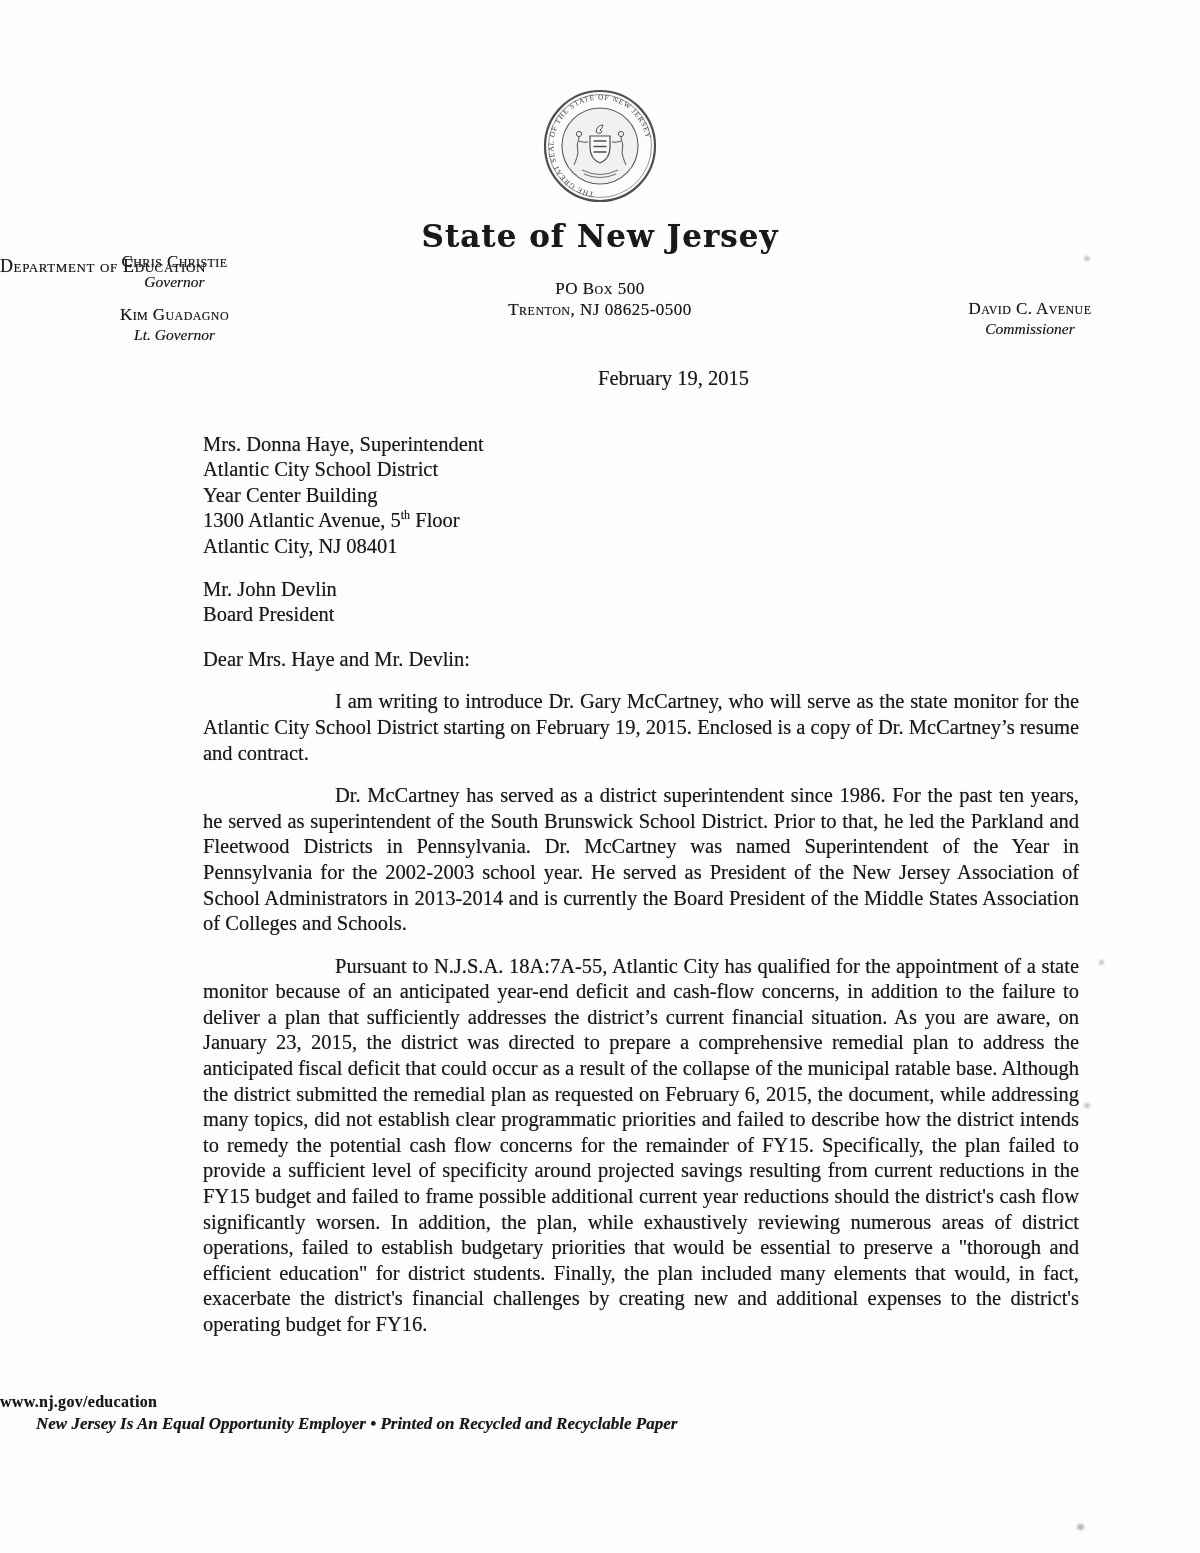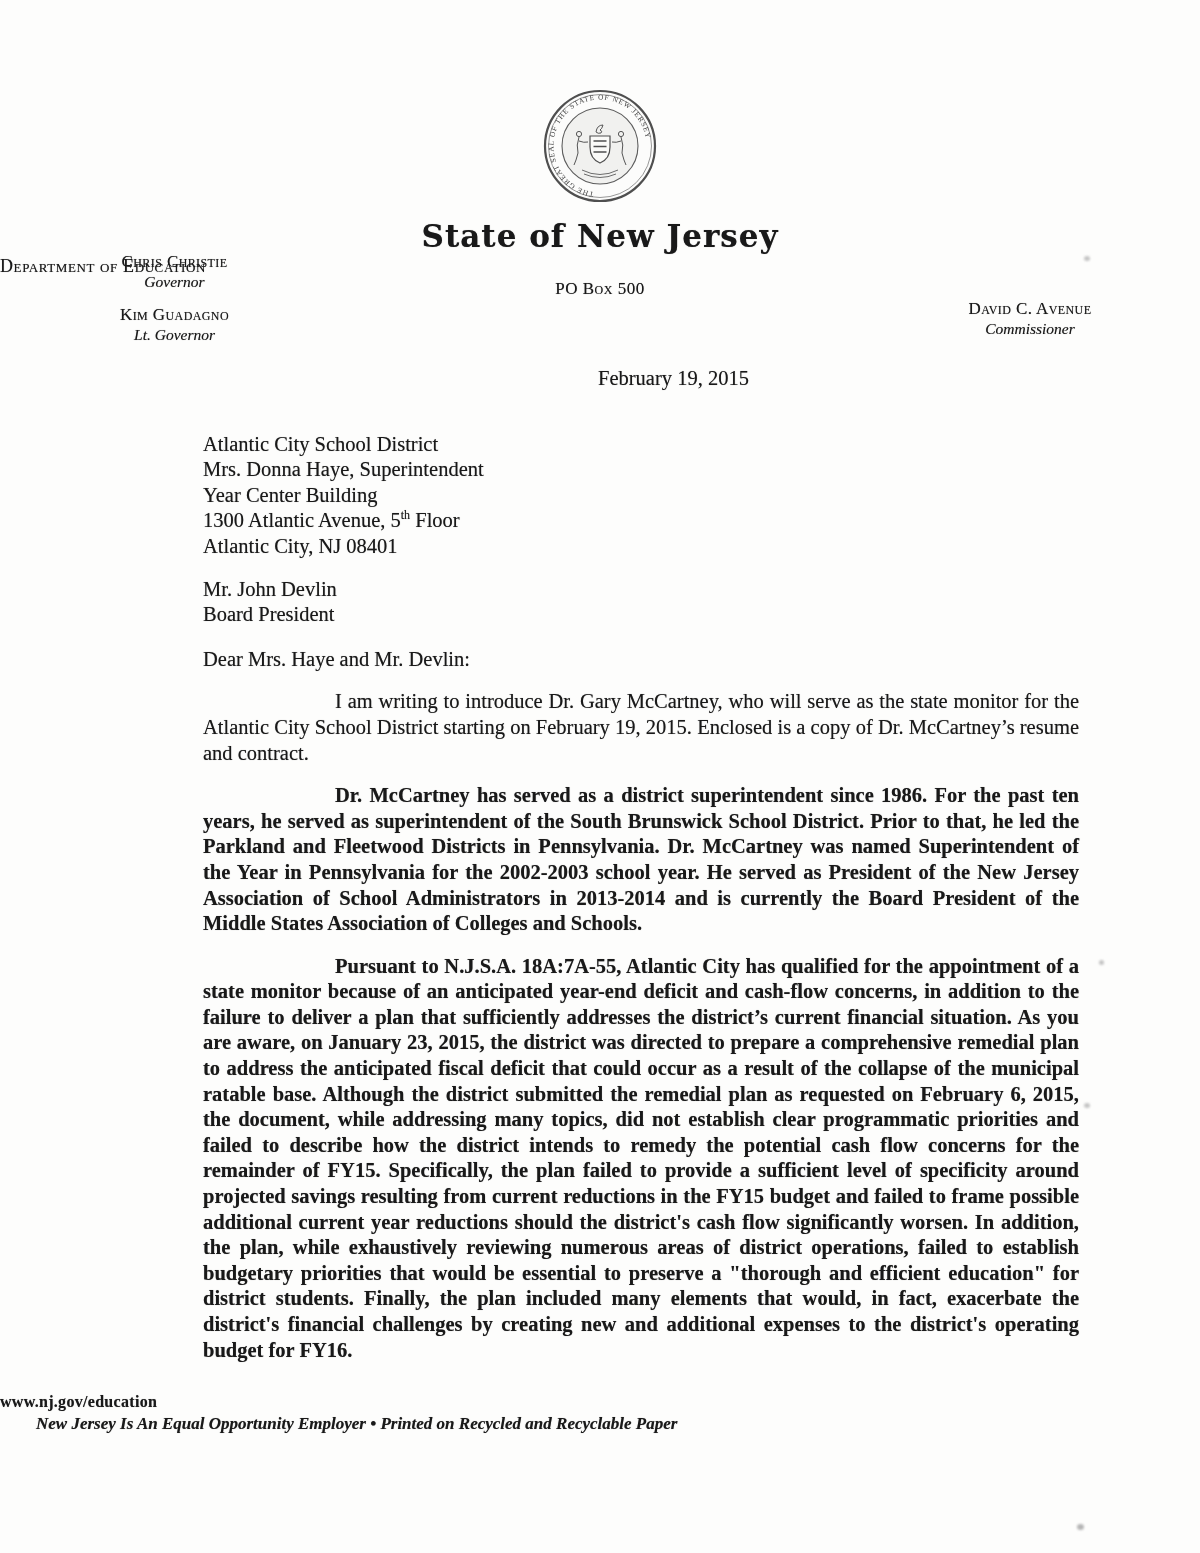--- a/index.html
+++ b/index.html
@@ -49,21 +49,21 @@
   .addr-block{margin-top:40px;}
   .addr-block div, .addr-block span{font-size:20.5px;}
   .addr-block sup{font-size:12px;line-height:0;vertical-align:super;}
   .block2{margin-top:17px;}
   .salutation{margin-top:19px;}
   p.bodypara{
     margin:17px 0 0 0;
     text-align:justify;
     text-indent:132px;
   }
-  p.bodypara + p.bodypara{font-weight:bold;}
+  p.bodypara + p.bodypara{}
 
   
   .footer{position:absolute;top:1393px;left:0;width:100%;text-align:left;}
   .footer-site{font-weight:700;font-size:16px;letter-spacing:.3px;}
   .footer-tag{font-style:italic;font-weight:600;font-size:17px;margin-top:3px;padding-left:36px;}
 
   
   .speck{position:absolute;background:#c4c4c4;border-radius:50%;filter:blur(1px);}
   .speck1{left:1084px;top:256px;width:6px;height:5px;}
   .speck2{left:1099px;top:960px;width:5px;height:5px;}
@@ -99,41 +99,42 @@
       <circle cx="81" cy="48" r="2.6" fill="none" stroke="#555" stroke-width="1"></circle>
       <path d="M 81,51 q 3,8 1,16 q 2,8 4,12 M 81,55 q -5,2 -9,1" fill="none" stroke="#555" stroke-width="1"></path>
 
       <path d="M 42,84 q 18,9 36,0 M 44,88 q 16,7 32,0" fill="none" stroke="#5c5c5c" stroke-width="0.9"></path>
     </svg>
   </div>
 
   <div class="state-name scan-text">State of New Jersey</div>
   <div class="dept-line scan-text">Department of Education</div>
   <div class="po-line scan-text">PO Box 500</div>
+  <div class="city-line scan-text">Trenton, NJ 08625-0500</div>
 
   <div class="officials-left">
     <div class="official-name scan-text">Chris Christie</div>
     <div class="official-title scan-text">Governor</div>
     <div class="official-gap"></div>
     <div class="official-name scan-text">Kim Guadagno</div>
     <div class="official-title scan-text">Lt. Governor</div>
   </div>
 
   <div class="officials-right">
     <div class="official-name scan-text">David C. Avenue</div>
     <div class="official-title scan-text">Commissioner</div>
   </div>
 
   <div class="letter scan-text">
 
     <div class="date-line">February 19, 2015</div>
 
     <div class="addr-block">
+      <div>Mrs. Donna Haye, Superintendent</div>
       <div>Atlantic City School District</div>
-      <div>Mrs. Donna Haye, Superintendent</div>
       <div>Year Center Building</div>
       <div><span>1300 Atlantic Avenue, 5</span><sup>th</sup><span> Floor</span></div>
       <div>Atlantic City, NJ 08401</div>
     </div>
 
     <div class="block2">
       <div>Mr. John Devlin</div>
       <div>Board President</div>
     </div>
 

